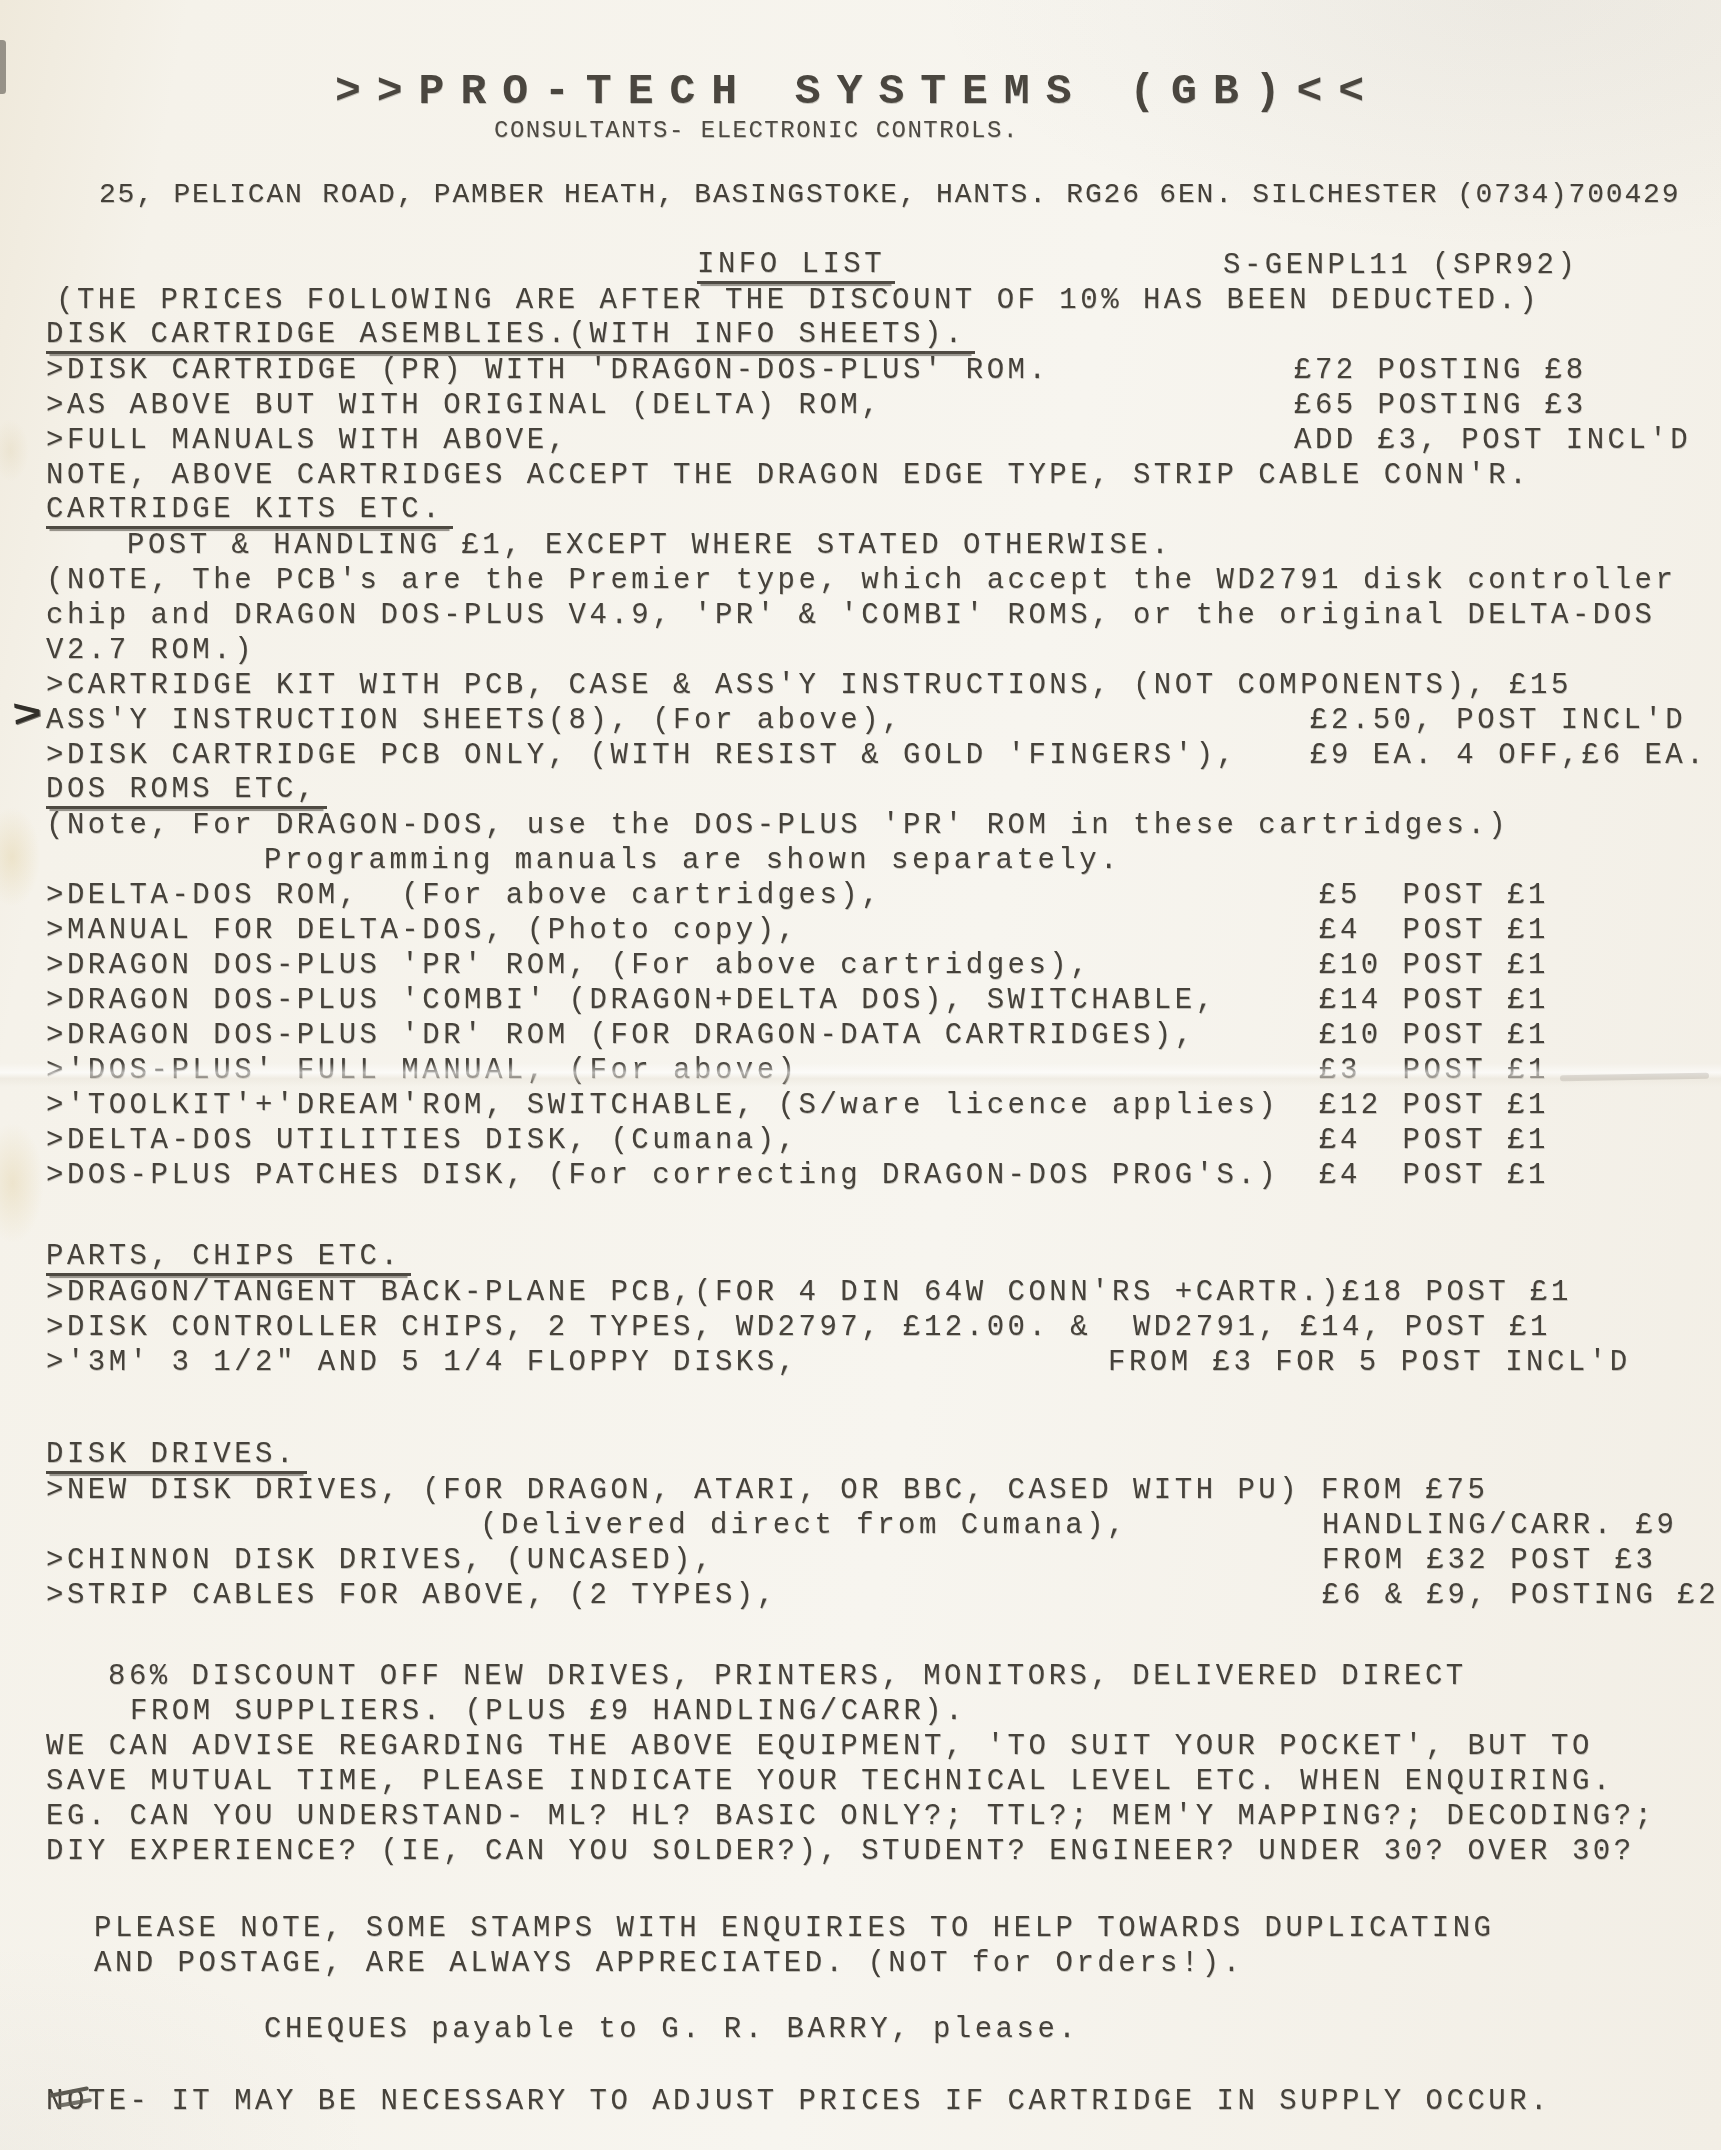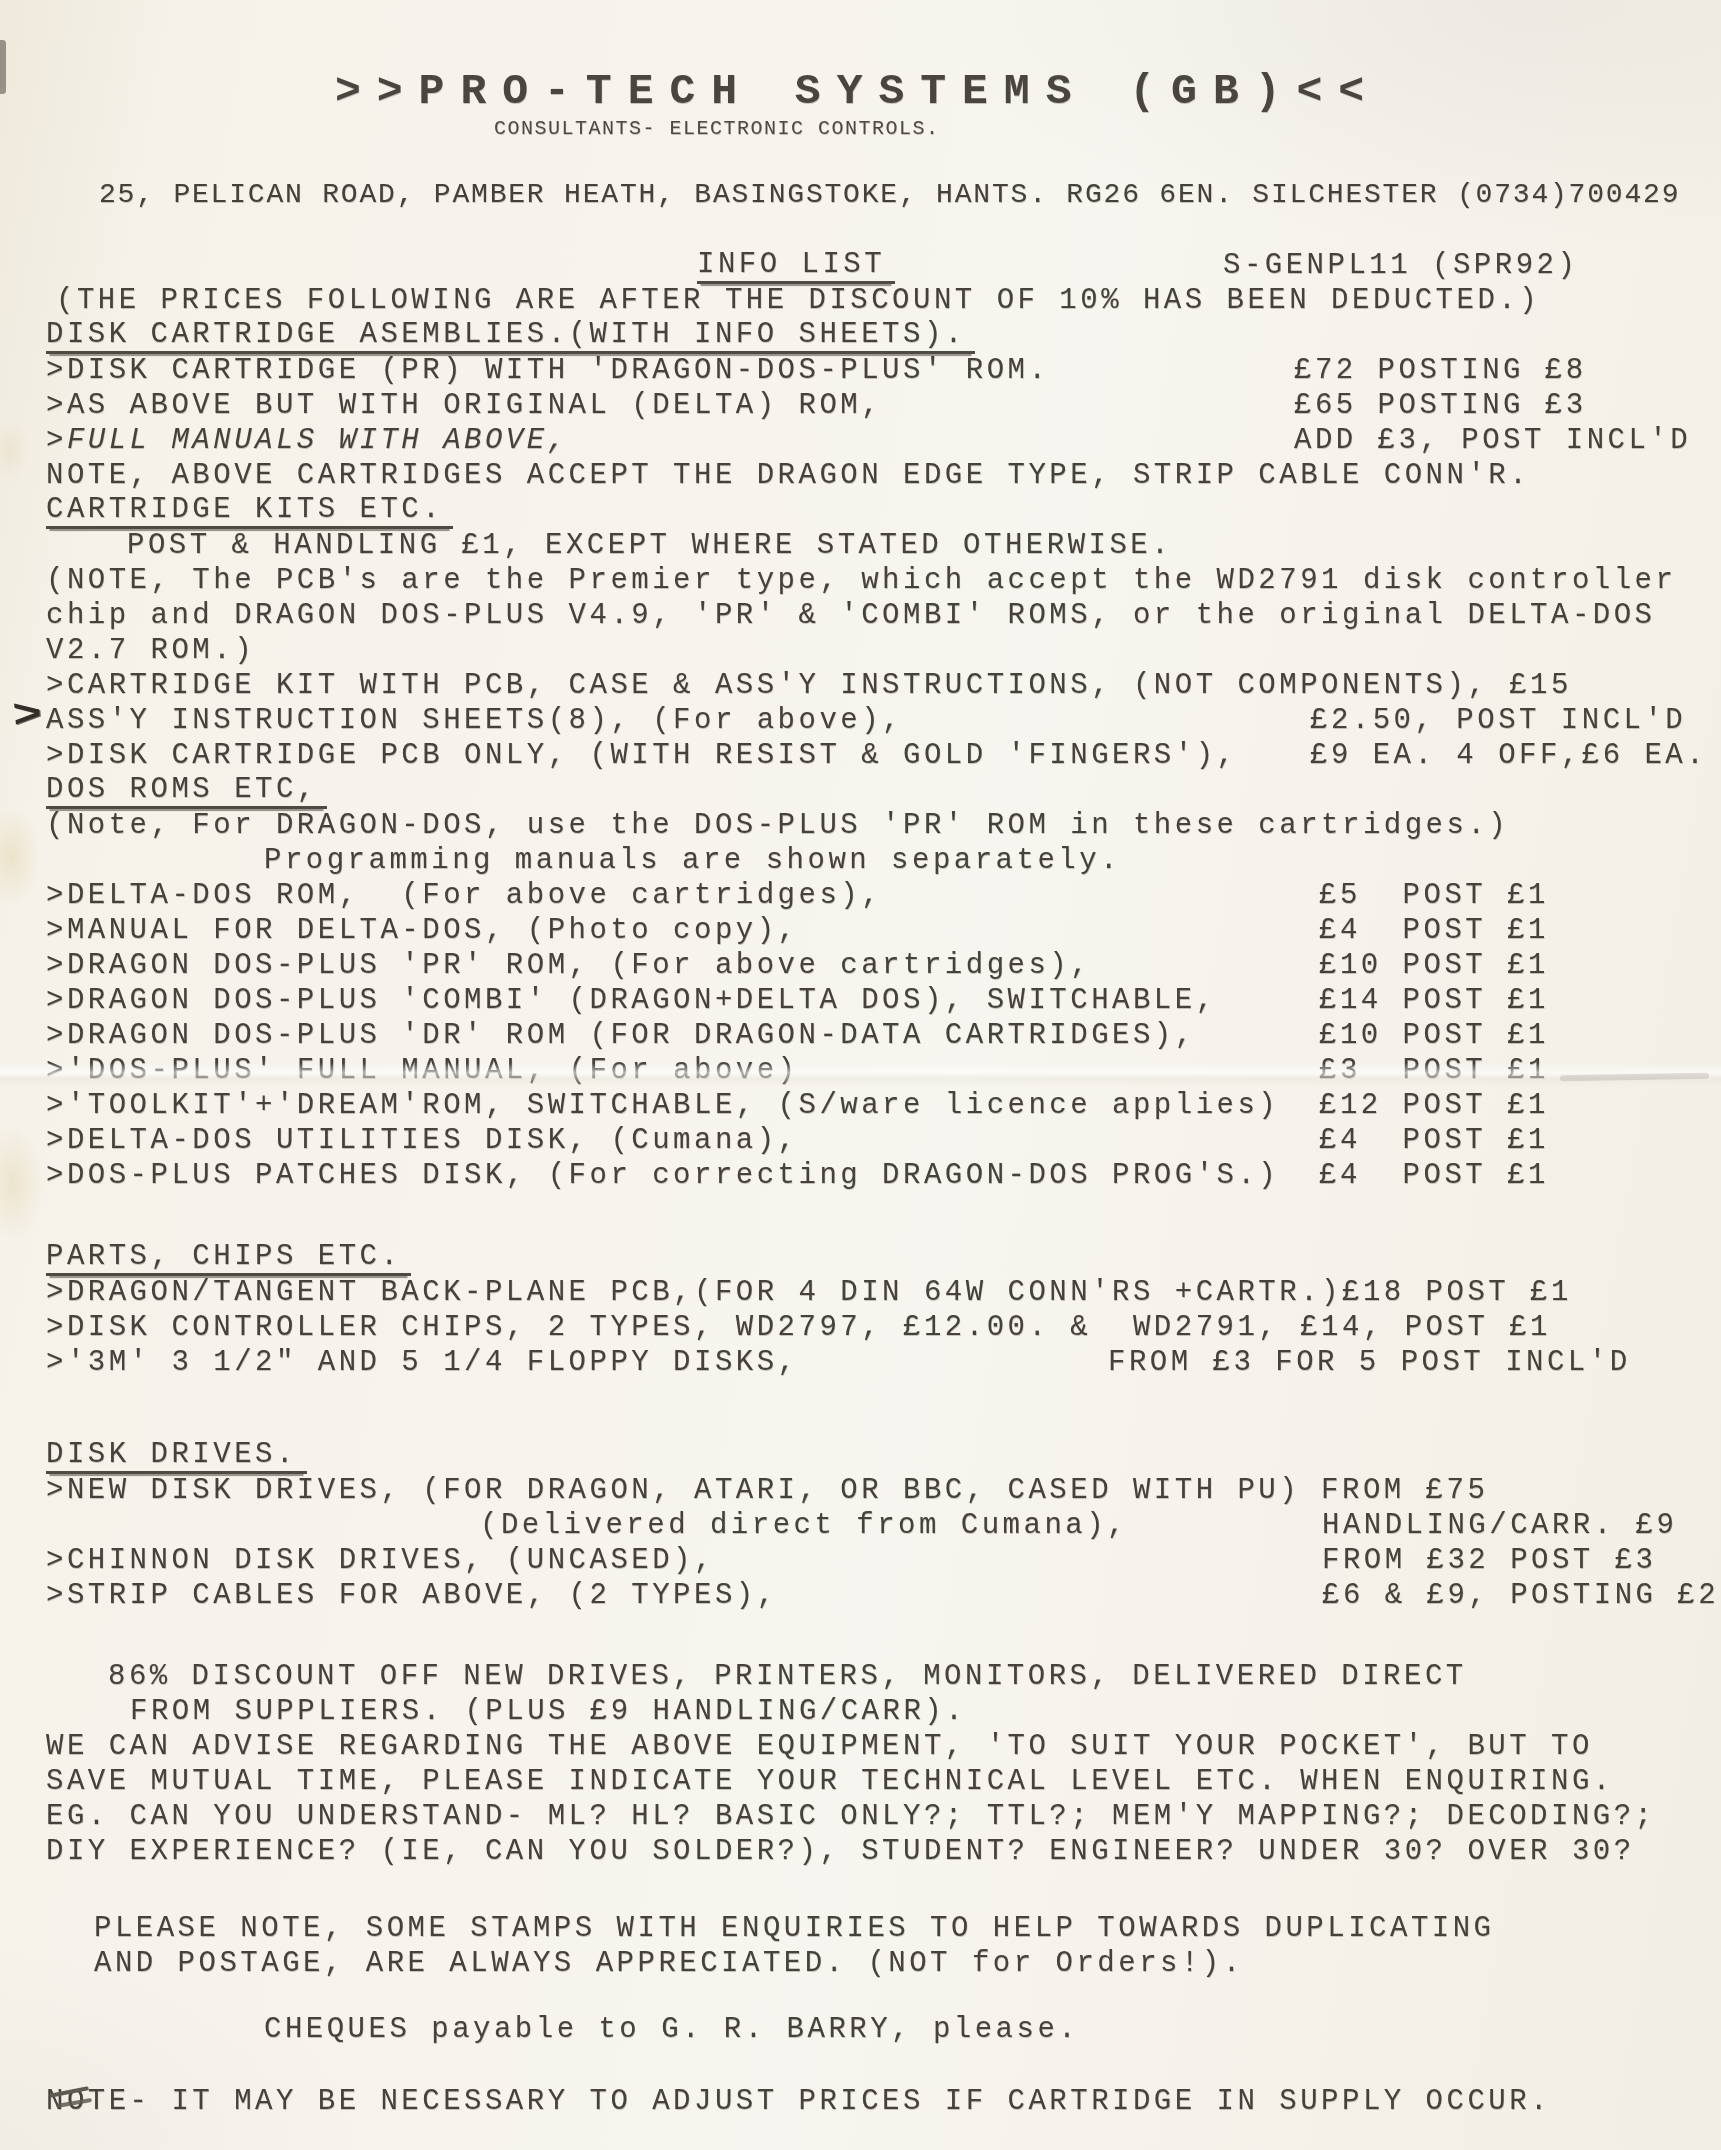--- a/index.html
+++ b/index.html
@@ -12,21 +12,21 @@
   .paper{
     position:absolute;inset:0;
     background:
       radial-gradient(972px 416px at 88% 0%, rgba(120,115,105,.07), transparent 60%),
       radial-gradient(625px 347px at 0% 100%, rgba(140,132,118,.05), transparent 60%),
       linear-gradient(100deg,#efe9db 0%,#f5f2ea 9%,#f7f5ef 55%,#f2eee5 100%);
     text-shadow:0.5px 0.6px 0 rgba(70,64,56,.28);
   }
   .title{position:absolute;left:335px;top:67px;font-size:43px;font-weight:bold;
     letter-spacing:16px;white-space:pre;color:#4a463f;}
-  .subtitle{position:absolute;left:494px;top:117px;font-size:20px;letter-spacing:1.5px;
+  .subtitle{position:absolute;left:494px;top:117px;font-size:24px;letter-spacing:1.5px;
     white-space:pre;color:#4e4a43;}
   .address{position:absolute;left:99px;top:179px;font-size:28px;letter-spacing:1.8px;
     white-space:pre;color:#45413a;}
   .lines{position:absolute;left:0;top:248px;width:1721px;font-size:29px;letter-spacing:3.5px;}
   .line{position:relative;height:35px;line-height:35px;white-space:pre;}
   .lt{display:inline-block;}
   .lt.u{
     line-height:32px;height:32px;vertical-align:top;margin-top:1.4px;
     border-bottom:3.5px solid rgba(60,55,48,.9);
     box-shadow:0 5.6px 0 -3.5px rgba(60,55,48,.5);
@@ -60,21 +60,21 @@
   <div class="title">&gt;&gt;PRO-TECH SYSTEMS (GB)&lt;&lt;</div>
   <div class="subtitle">CONSULTANTS- ELECTRONIC CONTROLS.</div>
   <div class="address">25, PELICAN ROAD, PAMBER HEATH, BASINGSTOKE, HANTS. RG26 6EN. SILCHESTER (0734)700429</div>
 
   <div class="lines" id="doc-lines">
       <div class="line"><span class="lt u" style="margin-left: 697px;">INFO LIST</span><span class="rt" style="left: 1223px;">S-GENPL11 (SPR92)</span></div>
       <div class="line"><span class="lt" style="margin-left: 56px;">(THE PRICES FOLLOWING ARE AFTER THE DISCOUNT OF 10% HAS BEEN DEDUCTED.)</span></div>
       <div class="line"><span class="lt u" style="margin-left: 46px;">DISK CARTRIDGE ASEMBLIES.(WITH INFO SHEETS).</span></div>
       <div class="line"><span class="lt" style="margin-left: 46px;">&gt;DISK CARTRIDGE (PR) WITH 'DRAGON-DOS-PLUS' ROM.</span><span class="rt" style="left: 1294px;">£72 POSTING £8</span></div>
       <div class="line"><span class="lt" style="margin-left: 46px;">&gt;AS ABOVE BUT WITH ORIGINAL (DELTA) ROM,</span><span class="rt" style="left: 1294px;">£65 POSTING £3</span></div>
-      <div class="line"><span class="lt" style="margin-left: 46px; font-style: italic;">&gt;FULL MANUALS WITH ABOVE,</span><span class="rt" style="left: 1294px;">ADD £3, POST INCL'D</span></div>
+      <div class="line"><span class="lt" style="margin-left: 46px;">&gt;FULL MANUALS WITH ABOVE,</span><span class="rt" style="left: 1294px;">ADD £3, POST INCL'D</span></div>
       <div class="line"><span class="lt" style="margin-left: 46px;">NOTE, ABOVE CARTRIDGES ACCEPT THE DRAGON EDGE TYPE, STRIP CABLE CONN'R.</span></div>
       <div class="line"><span class="lt u" style="margin-left: 46px;">CARTRIDGE KITS ETC.</span></div>
       <div class="line"><span class="lt" style="margin-left: 127px;">POST &amp; HANDLING £1, EXCEPT WHERE STATED OTHERWISE.</span></div>
       <div class="line"><span class="lt" style="margin-left: 46px;">(NOTE, The PCB's are the Premier type, which accept the WD2791 disk controller</span></div>
       <div class="line"><span class="lt" style="margin-left: 46px;">chip and DRAGON DOS-PLUS V4.9, 'PR' &amp; 'COMBI' ROMS, or the original DELTA-DOS</span></div>
       <div class="line"><span class="lt" style="margin-left: 46px;">V2.7 ROM.)</span></div>
       <div class="line"><span class="lt" style="margin-left: 46px;">&gt;CARTRIDGE KIT WITH PCB, CASE &amp; ASS'Y INSTRUCTIONS, (NOT COMPONENTS), £15</span></div>
       <div class="line"><span class="pen">&gt;</span><span class="lt" style="margin-left: 46px;">ASS'Y INSTRUCTION SHEETS(8), (For above),</span><span class="rt" style="left: 1310px;">£2.50, POST INCL'D</span></div>
       <div class="line"><span class="lt" style="margin-left: 46px;">&gt;DISK CARTRIDGE PCB ONLY, (WITH RESIST &amp; GOLD 'FINGERS'),</span><span class="rt" style="left: 1310px;">£9 EA. 4 OFF,£6 EA.</span></div>
       <div class="line"><span class="lt u" style="margin-left: 46px;">DOS ROMS ETC,</span></div>

